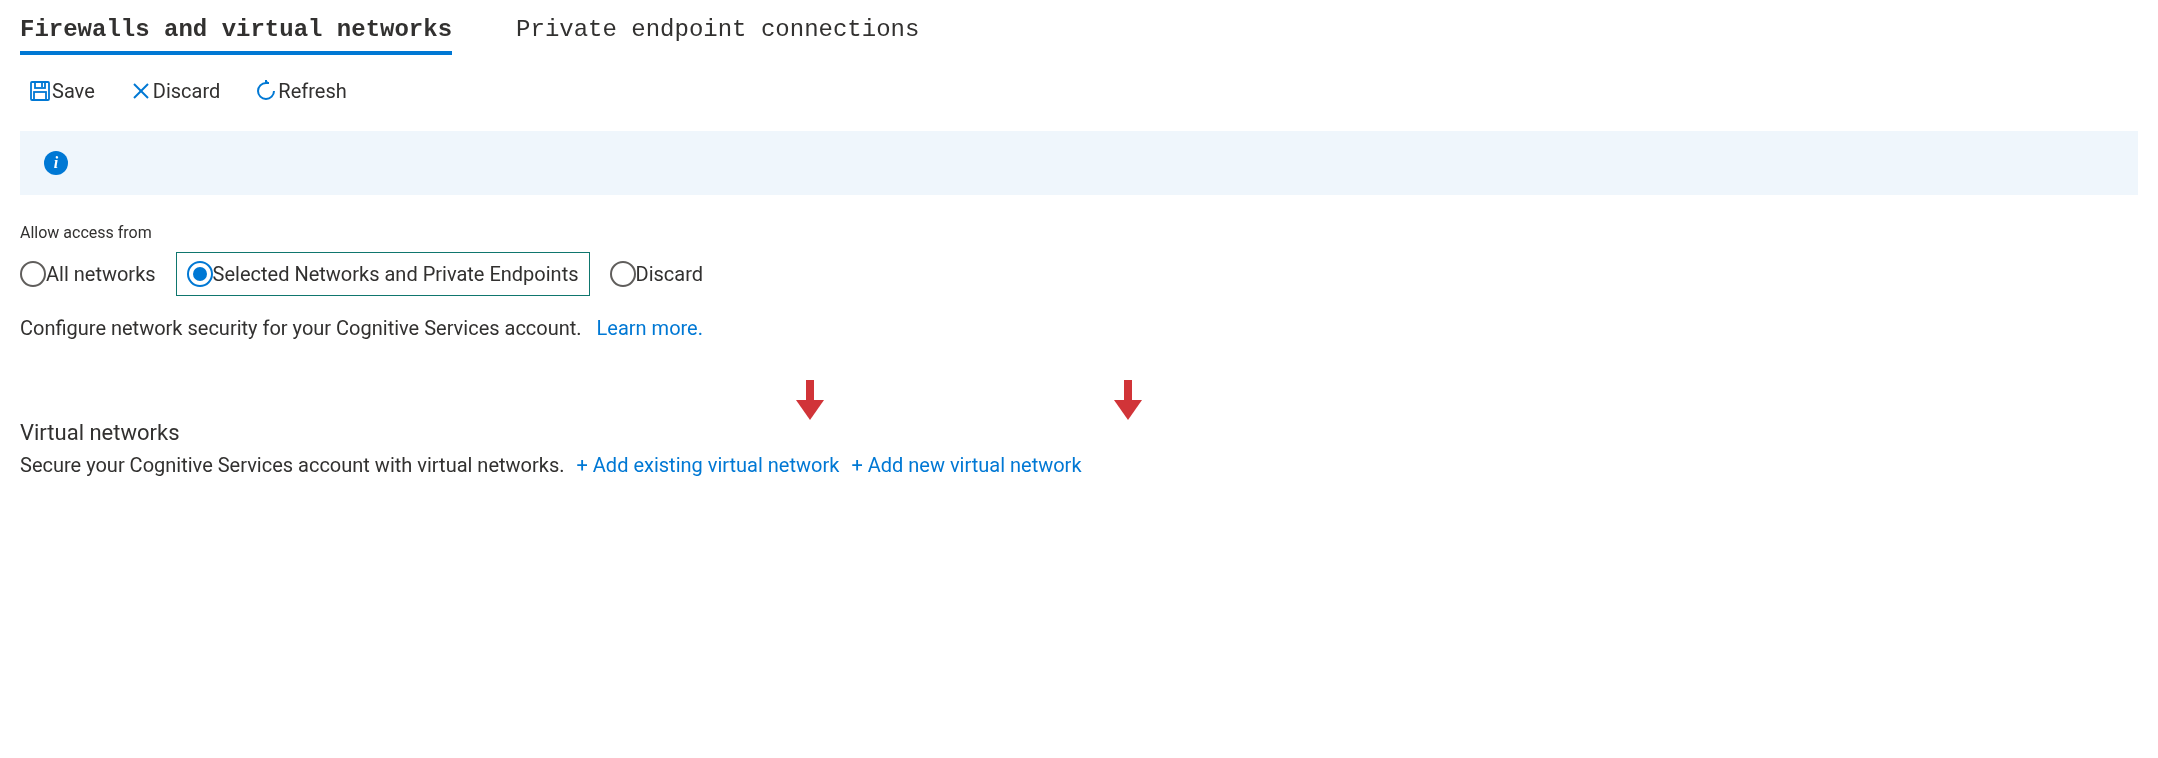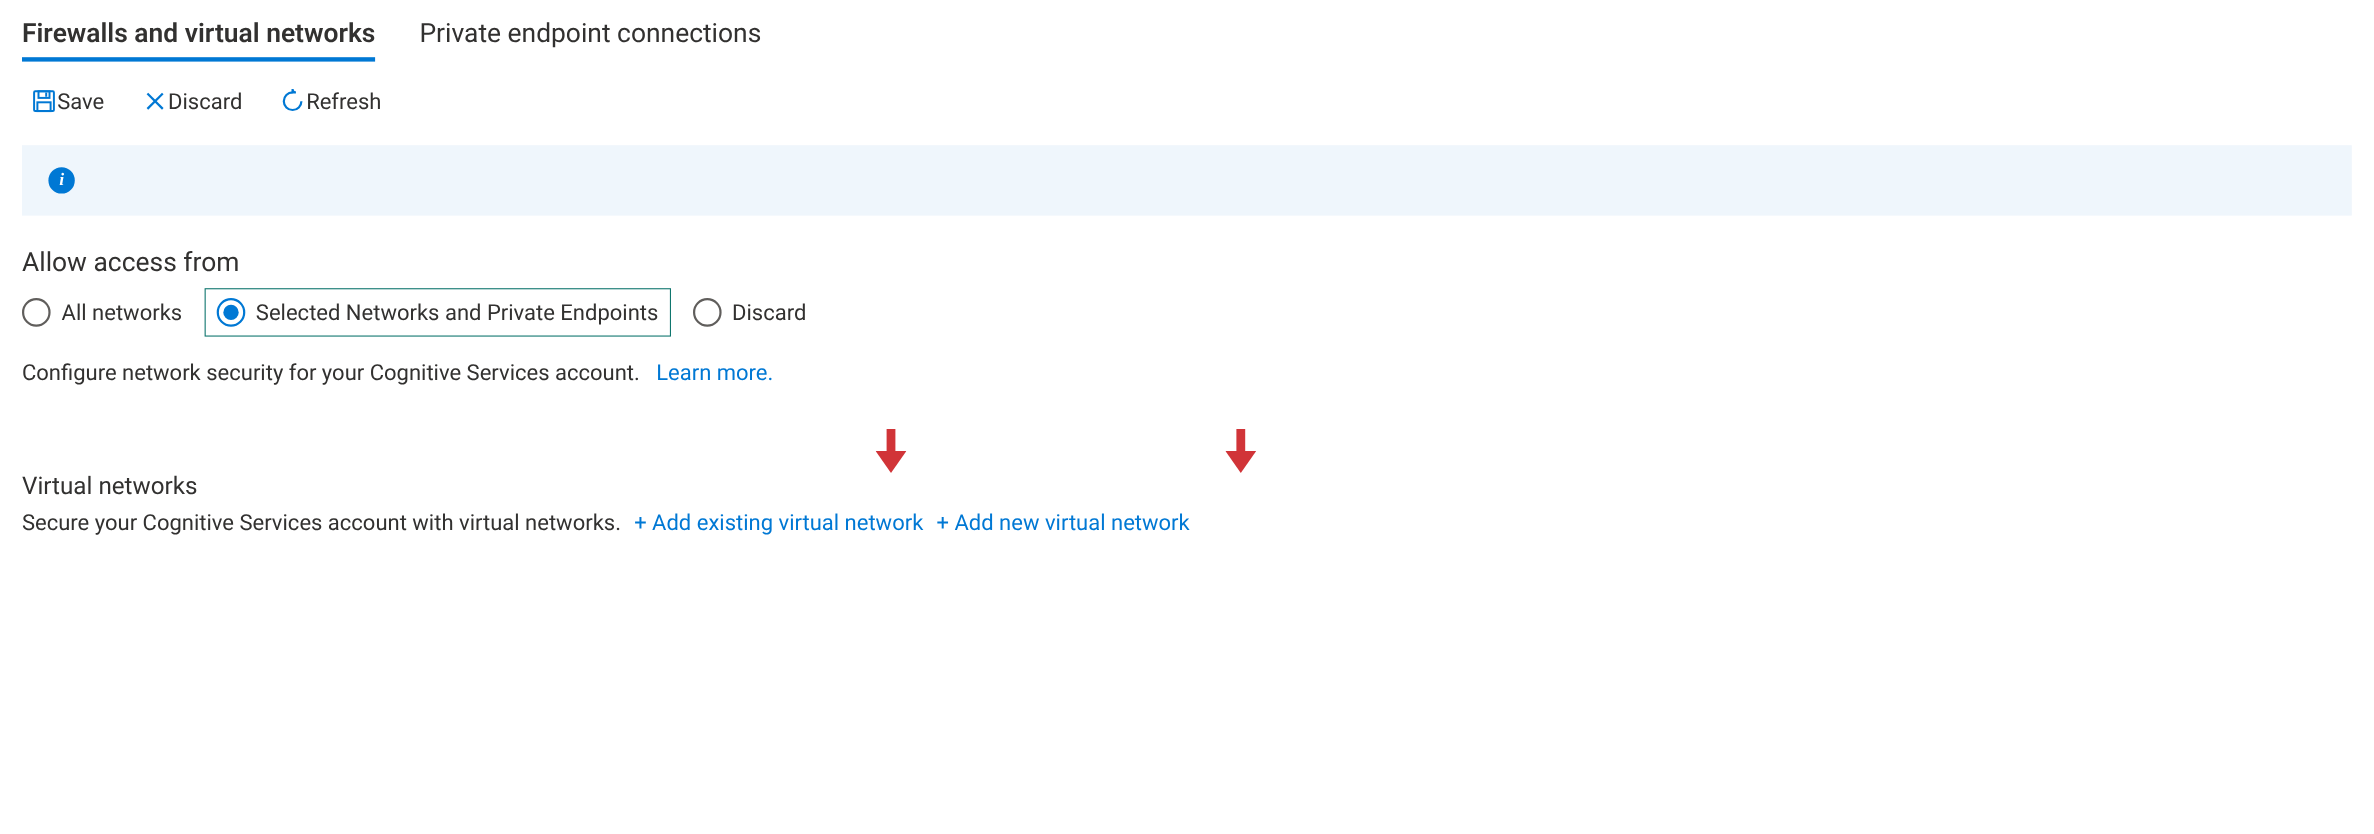--- a/index.html
+++ b/index.html
@@ -9,22 +9,23 @@
     }
     body {
       font-family: "Segoe UI", -apple-system, BlinkMacSystemFont, Roboto, "Helvetica Neue", sans-serif;
       font-size: 19px;
       color: #323130;
       background: #ffffff;
       padding: 16px 20px;
     }
     .tabs {
       display: flex;
-      gap: 40px;
+      gap: 64px;
       margin-bottom: 24px;
+      font-family: Liberation Mono, monospace;
     }
     .tab {
       font-size: 24px;
       color: #323130;
       padding-bottom: 8px;
       cursor: pointer;
     }
     .tab.active {
       font-weight: 600;
       border-bottom: 4px solid #0078d4;
@@ -76,34 +77,33 @@
       font-size: 16px;
       flex-shrink: 0;
       font-style: italic;
       font-family: Georgia, serif;
     }
     .info-text {
       font-size: 19px;
       color: #323130;
     }
     .section-label {
-      font-size: 24px;
+      font-size: 16px;
       color: #323130;
       margin-bottom: 10px;
     }
     .radio-group {
       display: flex;
       align-items: center;
       gap: 20px;
       margin-bottom: 20px;
     }
     .radio-option {
       display: flex;
       align-items: center;
-      gap: 10px;
       cursor: pointer;
       font-size: 20px;
     }
     .radio-circle {
       width: 26px;
       height: 26px;
       border: 2px solid #605e5c;
       border-radius: 50%;
       display: inline-flex;
       align-items: center;

